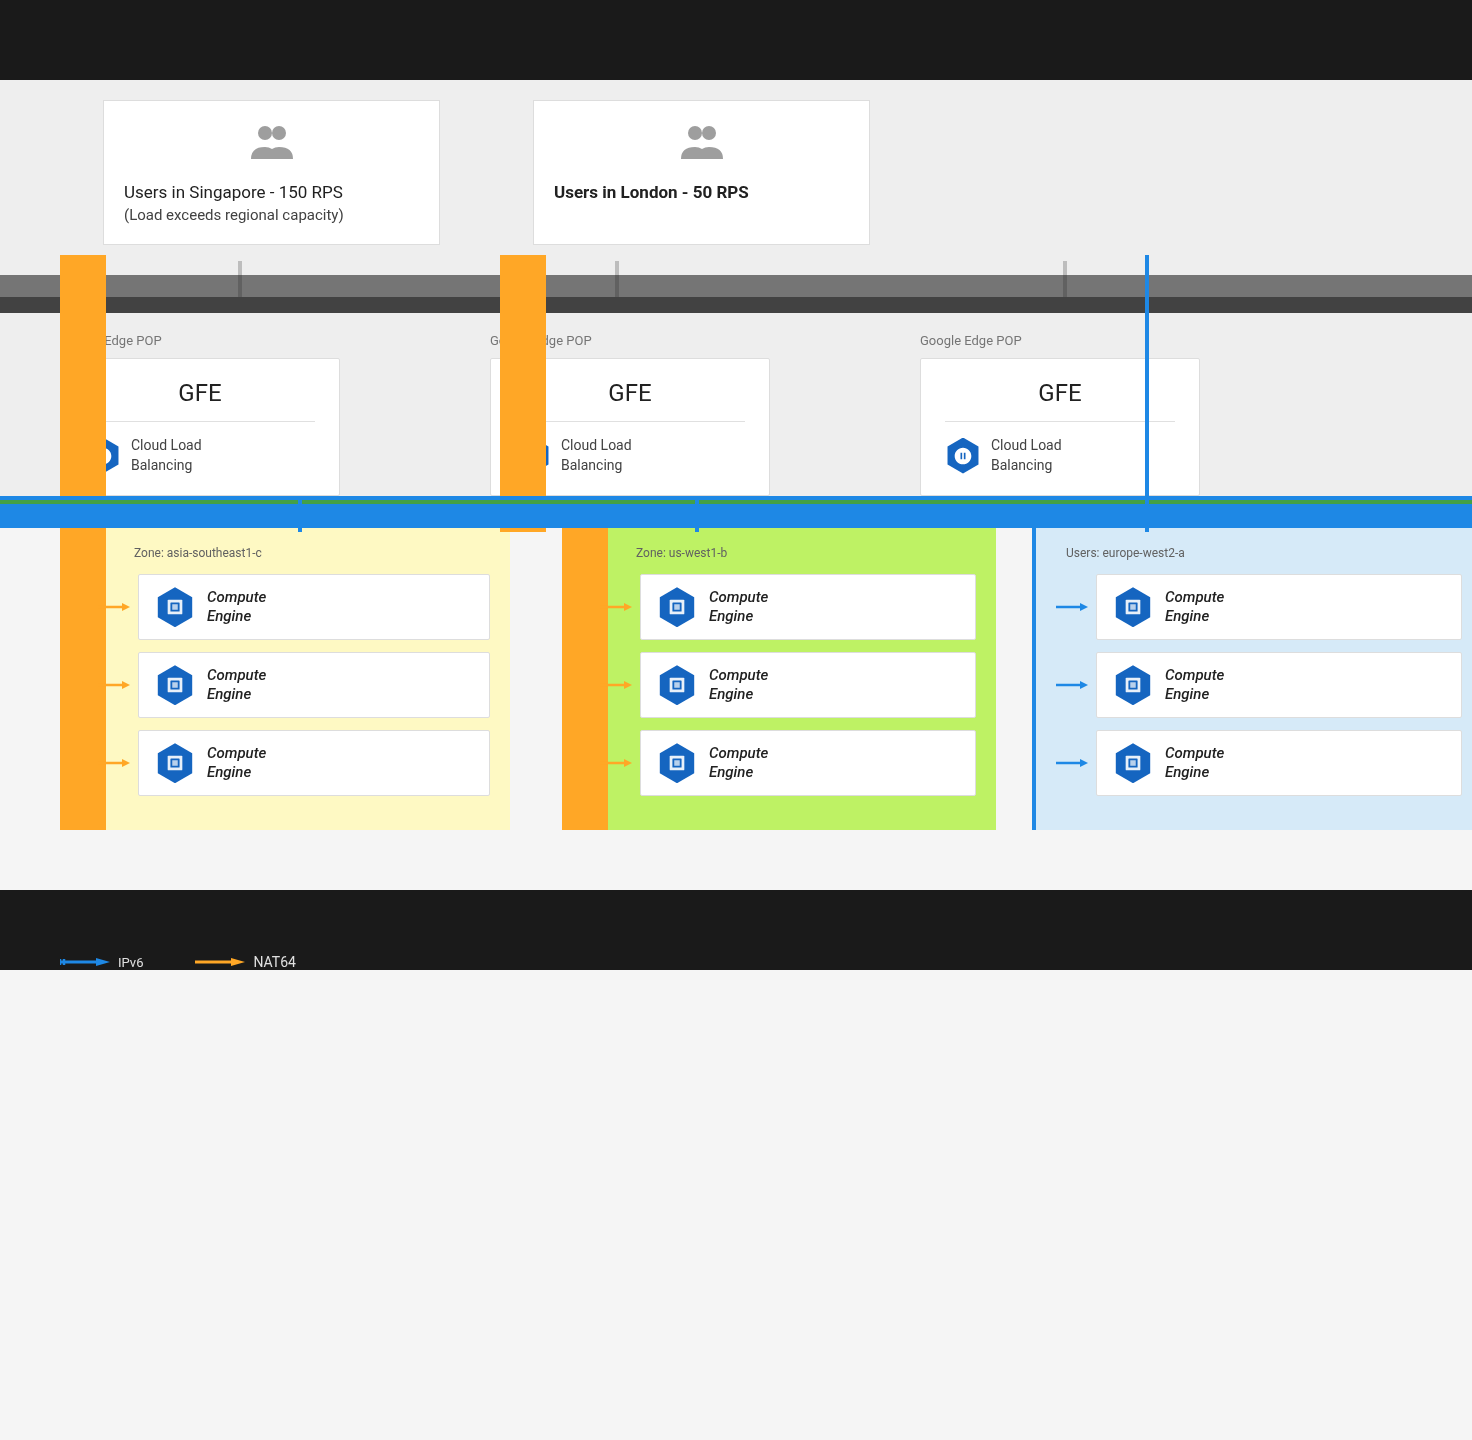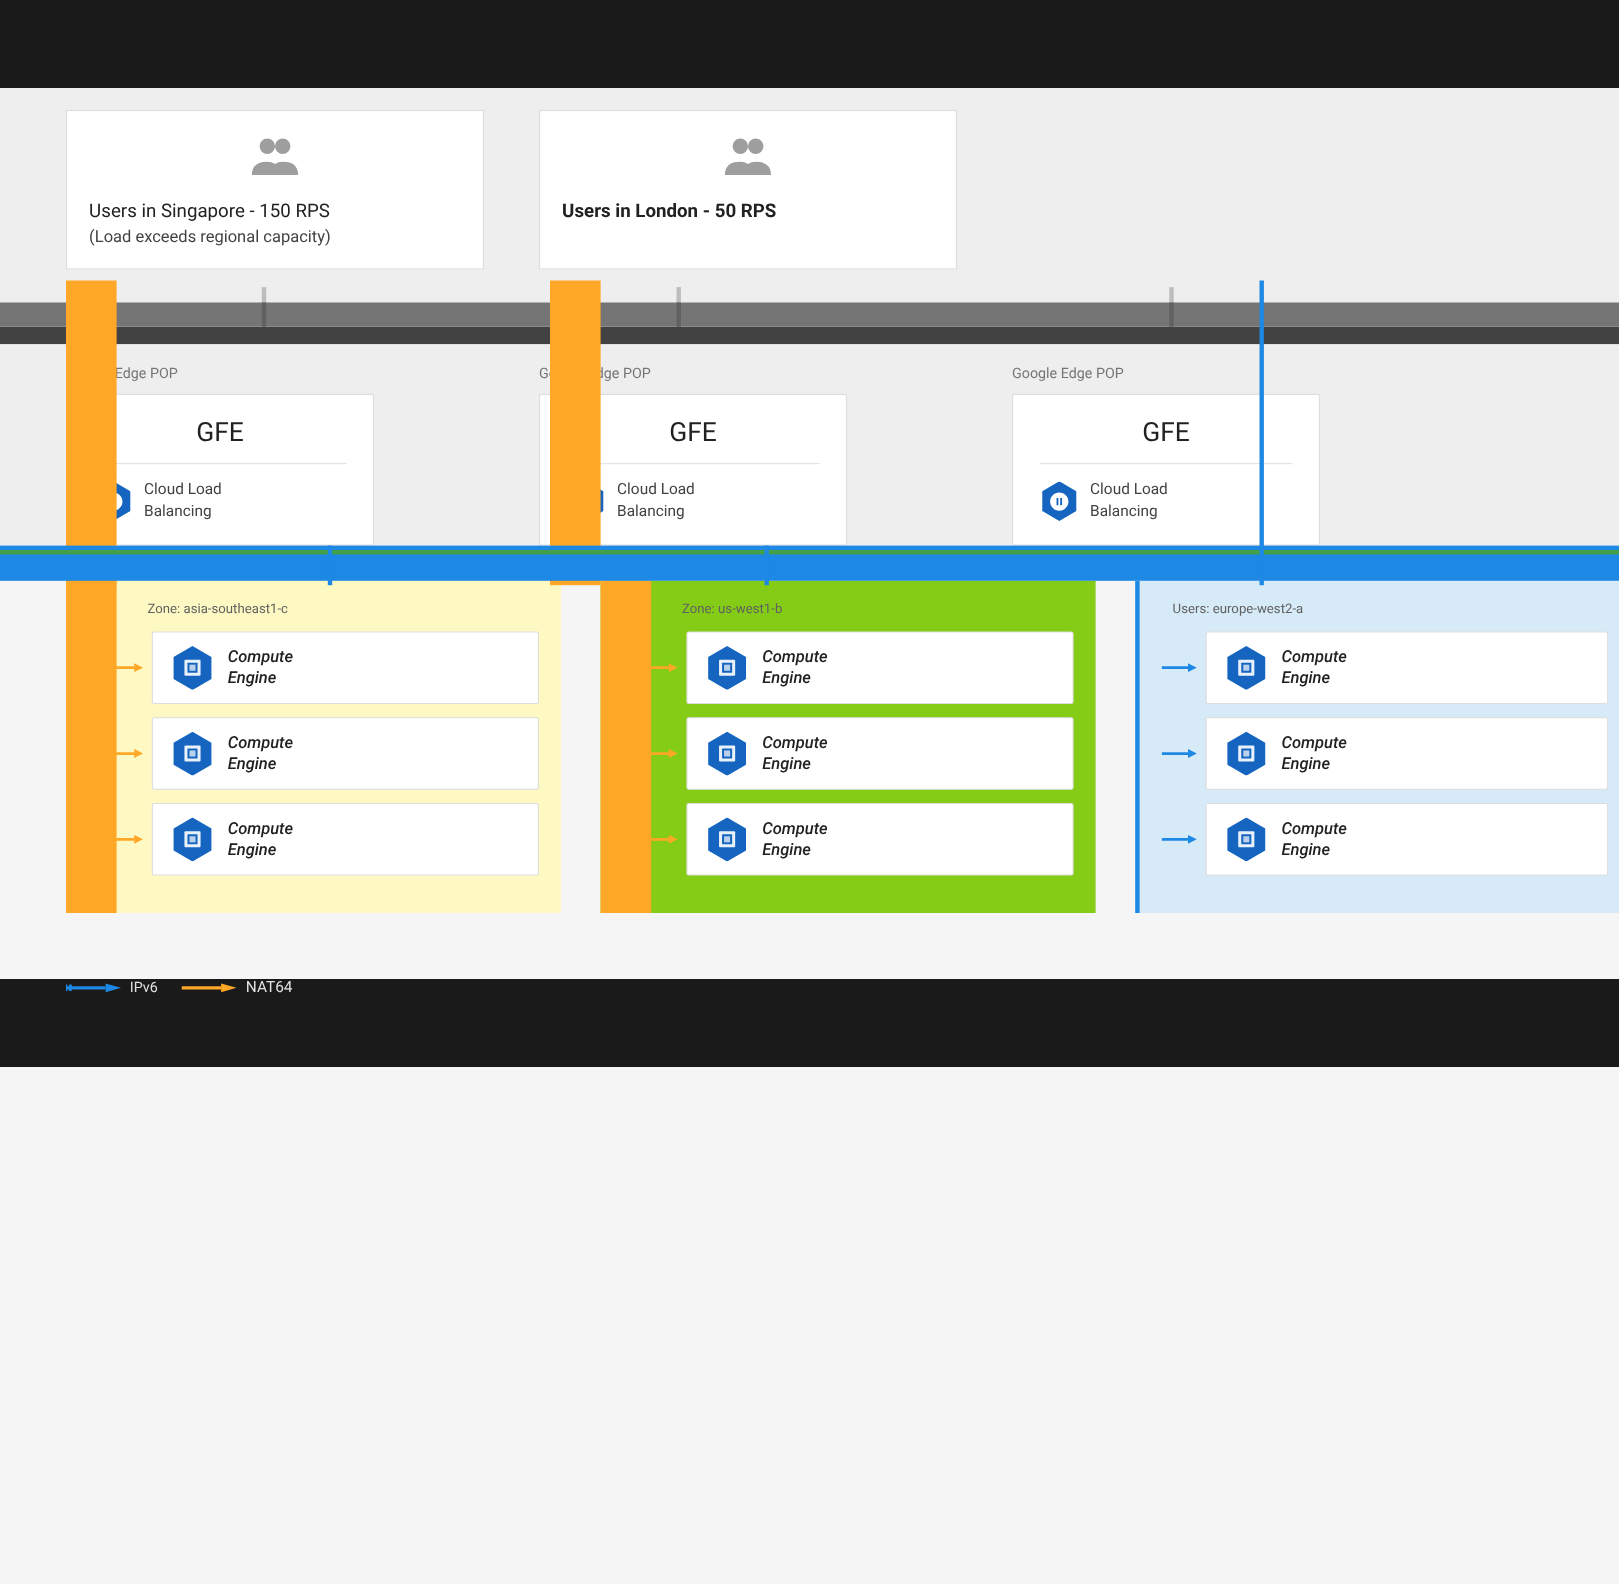--- a/index.html
+++ b/index.html
@@ -30,20 +30,21 @@
       height: 80px;
     }
 
     .ucard {
       background: white;
       border: 1px solid #ddd;
       padding: 20px;
       display: flex;
       flex-direction: column;
       align-items: center;
+      margin-left: 43px;
     }
 
     .ucard-text {
       text-align: left;
       width: 100%;
       margin-top: 12px;
     }
 
     .ce-card {
       background: white;
@@ -54,23 +55,23 @@
       padding: 12px 16px;
       gap: 12px;
       margin-bottom: 12px;
       position: relative;
     }
 
     .row-legend {
       background: #1a1a1a;
       height: 80px;
       display: flex;
-      align-items: flex-start;
+      align-items: flex-end;
       padding: 0 60px;
-      gap: 22px;
+      gap: 52px;
     }
 
     
     .hex-icon {
       width: 40px;
       height: 40px;
       background: #1565C0;
       clip-path: polygon(50% 0%, 93% 25%, 93% 75%, 50% 100%, 7% 75%, 7% 25%);
       display: flex;
       align-items: center;
@@ -277,21 +278,21 @@
               <rect x="4" y="4" width="16" height="16" rx="1" fill="white" opacity="0.9"></rect>
               <rect x="7" y="7" width="10" height="10" rx="0.5" fill="#1565C0"></rect>
               <rect x="9" y="9" width="6" height="6" fill="white" opacity="0.7"></rect>
             </svg>
           </div>
           <div style="font-size:15px; color:#212121; font-weight:500; line-height:1.3;">Compute<br>Engine</div>
         </div>
       </div>
     </div>
 
-    <div style="background:#84cc16; padding:18px 20px 22px; position:relative;">
+    <div style="background:#bef264; padding:18px 20px 22px; position:relative;margin-left:16px;">
 
       <div style="position:absolute; left:0; top:0; width:46px; height:100%; background:#FFA726;"></div>
       <div style="font-size:12px; color:#616161; margin-bottom:14px; margin-left:54px;">Zone: us-west1-b</div>
 
       <div class="ce-wrapper" style="display:flex; align-items:center; margin-bottom:12px;">
         <div style="margin-left:18px; display:flex; align-items:center; min-width:36px;">
           <svg width="32" height="16" viewBox="0 0 32 16">
             <line x1="0" y1="8" x2="24" y2="8" stroke="#FFA726" stroke-width="2.5"></line>
             <polygon points="24,4 32,8 24,12" fill="#FFA726"></polygon>
           </svg>

